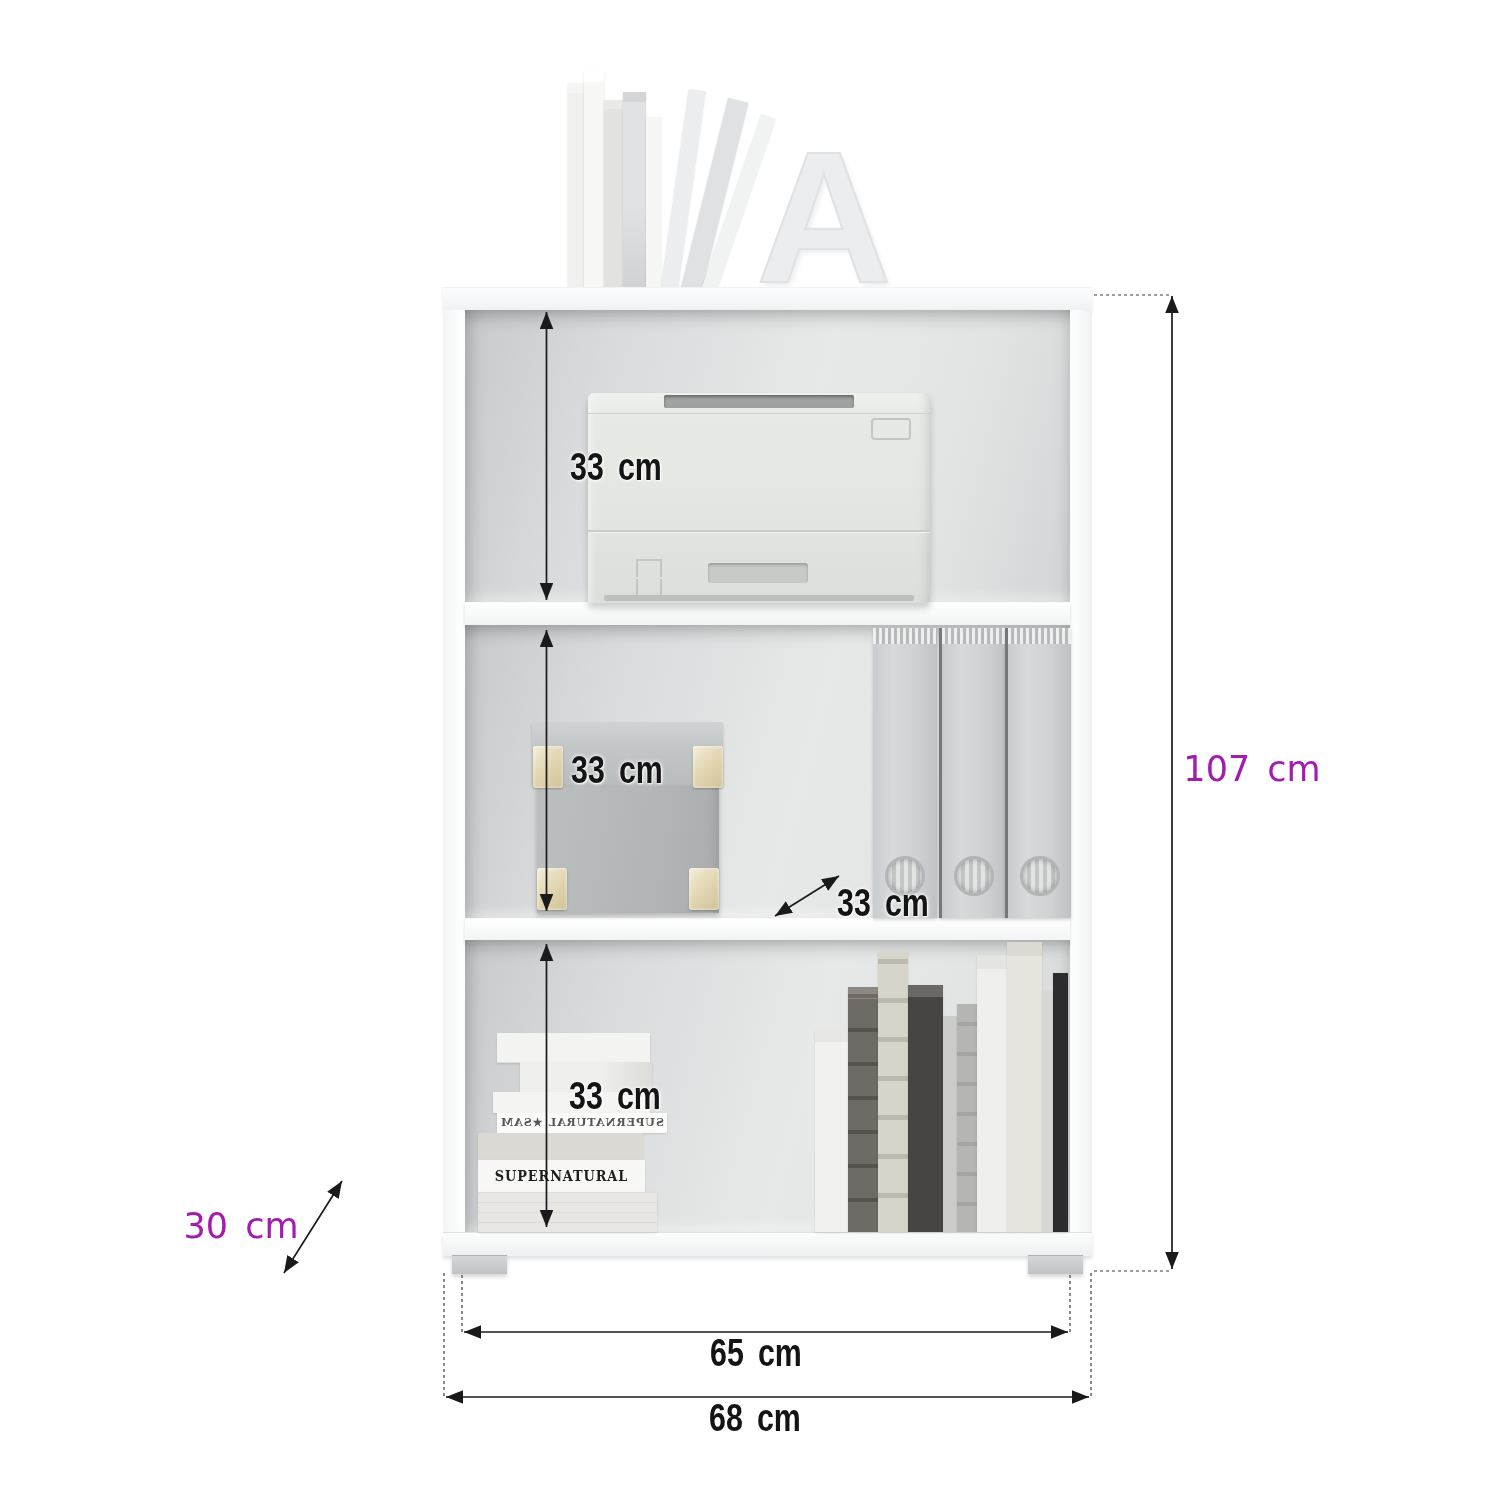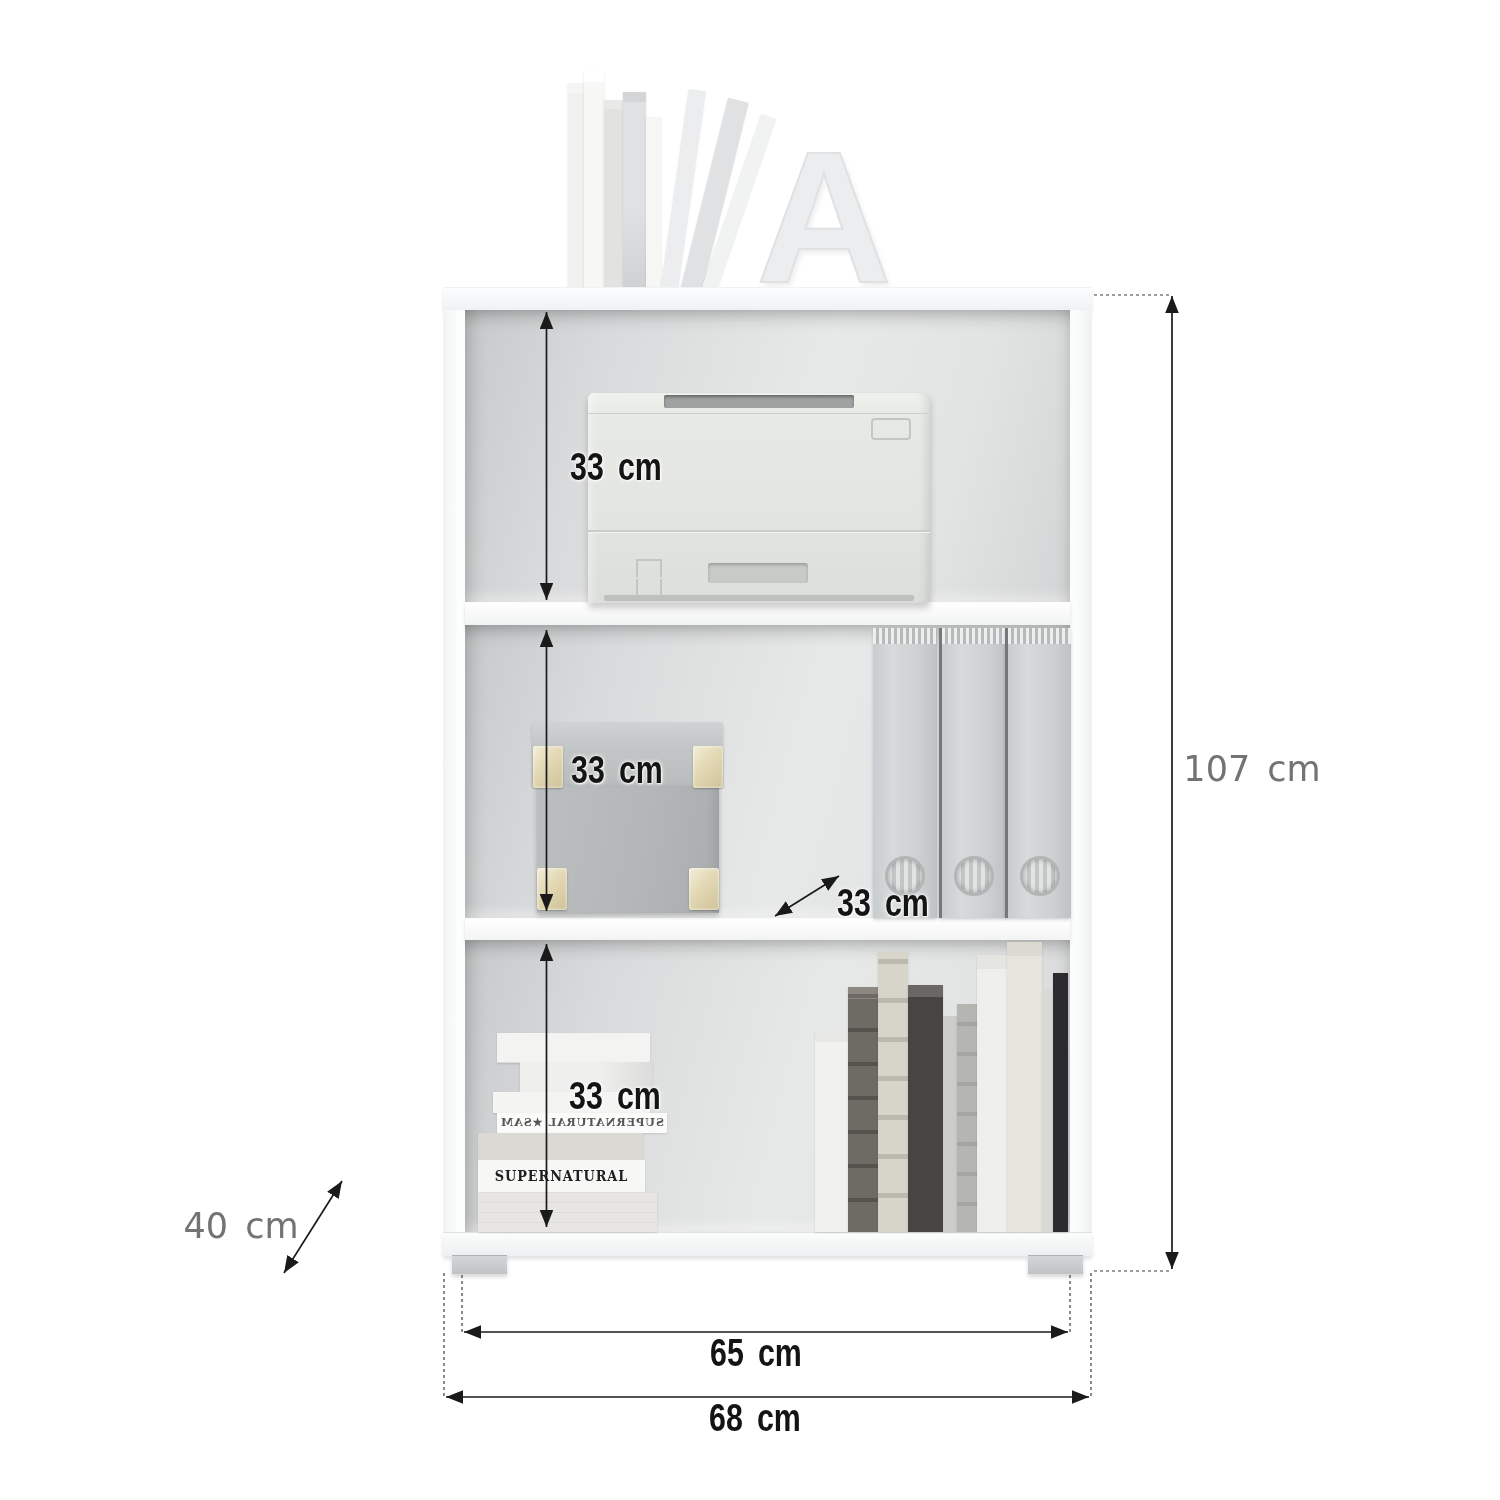--- a/index.html
+++ b/index.html
@@ -81,21 +81,21 @@
             font-family:"Liberation Sans",sans-serif;font-weight:700;font-size:188px;line-height:138px;
             color:#ebedee;-webkit-text-stroke:2px #dfe1e3;text-align:center;
             text-shadow:3px 4px 5px rgba(0,0,0,.07);}
 
   
   .dim-svg{left:0;top:0;width:1500px;height:1500px;pointer-events:none;}
   .lbl{position:absolute;white-space:nowrap;color:#141414;
        font-family:"Liberation Sans",sans-serif;font-weight:700;font-size:38px;word-spacing:7px;
        transform:translate(-50%,-50%) scaleX(0.80);
        text-shadow:0 0 6px rgba(255,255,255,.9),0 0 3px rgba(255,255,255,.9),1px 1px 2px rgba(255,255,255,.8);}
-  .lbl2{position:absolute;white-space:nowrap;color:#737373;
+  .lbl2{position:absolute;white-space:nowrap;color:#a21caf;
         font-family:"DejaVu Sans",sans-serif;font-weight:400;font-size:35px;word-spacing:6px;
         transform:translate(-50%,-50%);}
 </style>
 </head>
 <body>
 
 <div class="stage">
 
   <div class="abs book" style="left:568px;top:83px;width:16px;height:204px;background:linear-gradient(#f5f5f4 0 10px,#f0f0ef 10px);"></div>
   <div class="abs book" style="left:584px;top:72px;width:20px;height:215px;background:linear-gradient(#ffffff 0 10px,#f7f7f6 10px);"></div>
@@ -199,17 +199,17 @@
     <line x1="444" y1="1273" x2="444" y2="1398" stroke="#3c3c3c" stroke-width="1.2" stroke-dasharray="3,3"></line>
     <line x1="1091" y1="1273" x2="1091" y2="1398" stroke="#3c3c3c" stroke-width="1.2" stroke-dasharray="3,3"></line>
     <line x1="446" y1="1397" x2="1089" y2="1397" stroke="#1a1a1a" stroke-width="1.7" marker-start="url(#arr)" marker-end="url(#arr)"></line>
   </svg>
 
   <div class="lbl" style="left:616px;top:467px;">33 cm</div>
   <div class="lbl" style="left:617px;top:770px;">33 cm</div>
   <div class="lbl" style="left:615px;top:1096px;">33 cm</div>
   <div class="lbl" style="left:883px;top:903px;">33 cm</div>
   <div class="lbl2" style="left:1252px;top:769px;">107 cm</div>
-  <div class="lbl2" style="left:241px;top:1226px;">40 cm</div>
+  <div class="lbl2" style="left:241px;top:1226px;">30 cm</div>
   <div class="lbl" style="left:756px;top:1353px;">65 cm</div>
   <div class="lbl" style="left:755px;top:1418px;">68 cm</div>
 
 </div>
 
 </body></html>

